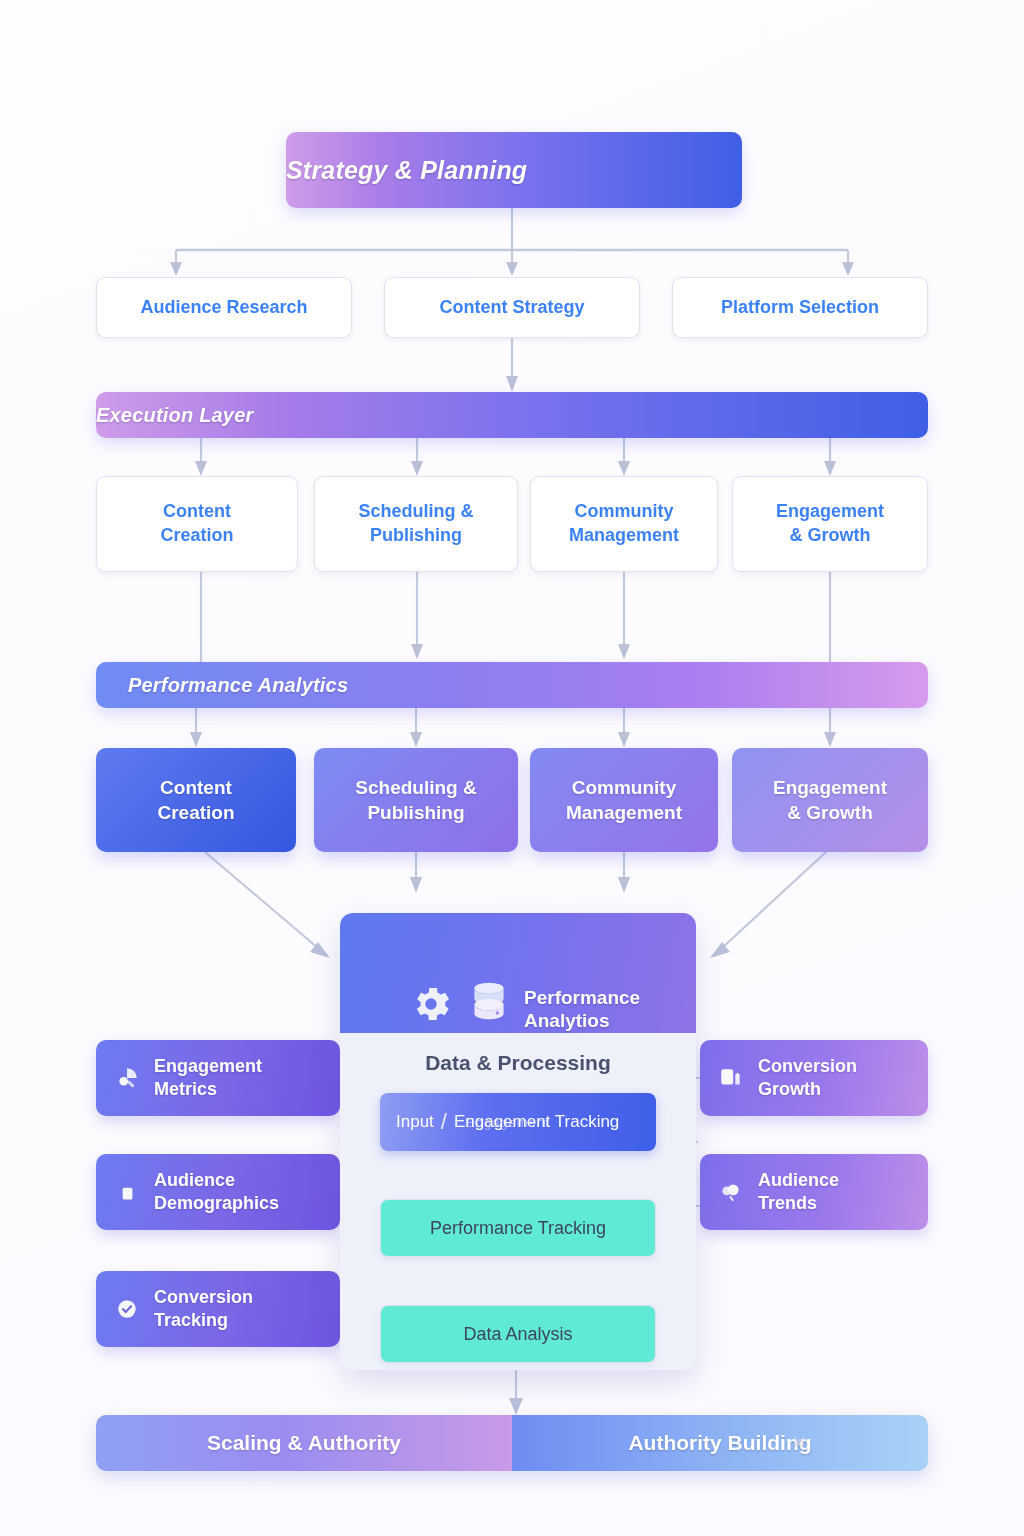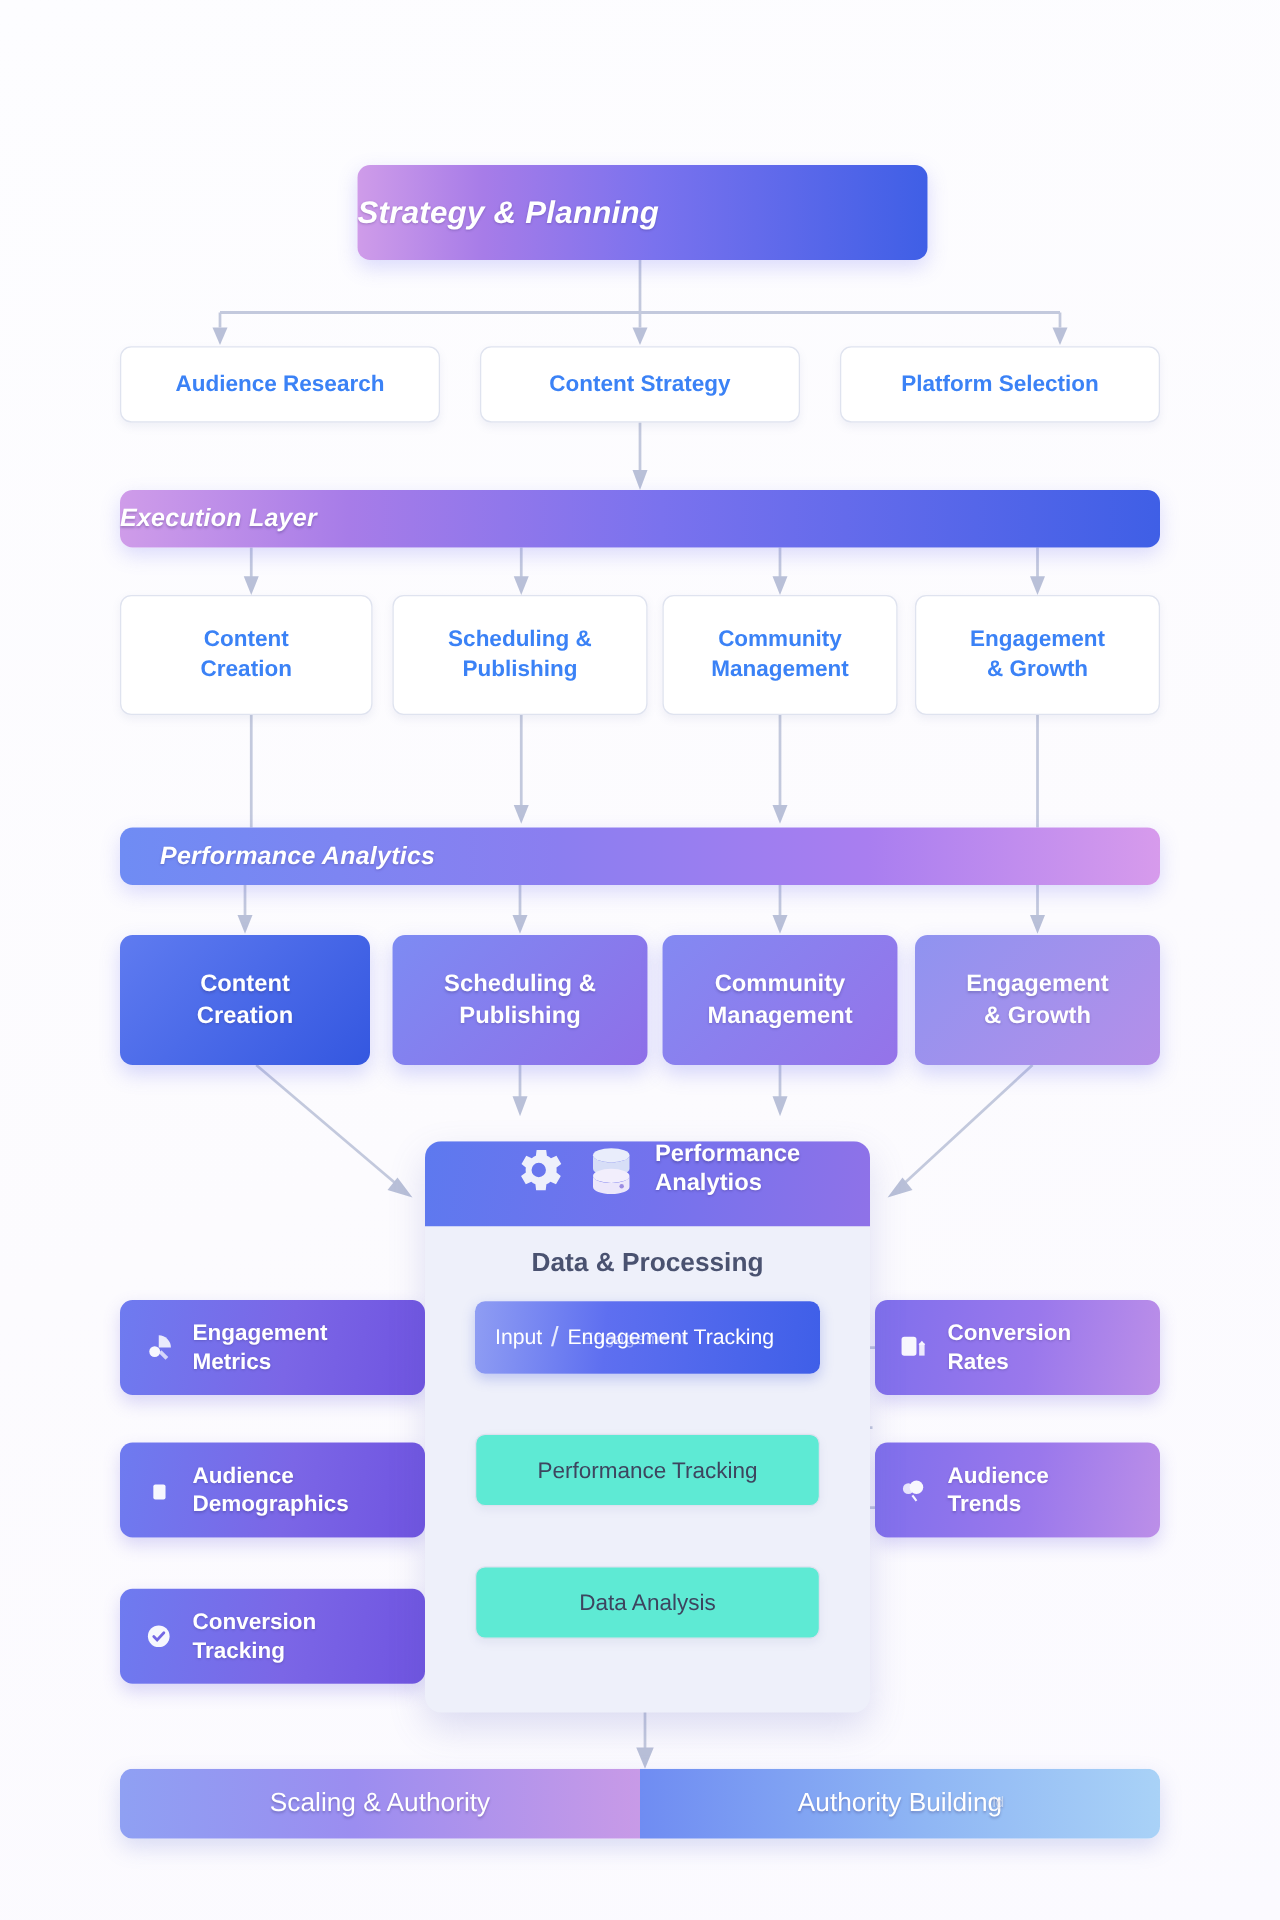--- a/index.html
+++ b/index.html
@@ -67,21 +67,21 @@
   .pill .ico { flex: 0 0 26px; height: 26px; opacity: .95; }
   .pill .ico svg { width: 26px; height: 26px; display: block; fill: #fff; }
 
   
   #centre {
     border-radius: 13px; overflow: hidden;
     background: #eef0fa;
     box-shadow: 0 12px 30px rgba(95,100,190,.20);
   }
   #centre-head {
-    height: 68px; display: flex; align-items: flex-start; gap: 10px;
+    height: 120px; display: flex; align-items: flex-end; gap: 10px;
     padding-left: 68px;
     background: linear-gradient(100deg,#5d79ef 0%,#7472ed 52%,#8f72e8 100%);
     color: #fff; font-weight: bold; font-size: 19px; line-height: 1.2;
     text-shadow: 0 1px 2px rgba(40,30,90,.3);
   }
   #centre-head .gear, #centre-head .db { flex: 0 0 auto; }
   #centre-body { padding: 18px 40px 26px; }
   .c-title { text-align: center; color: #4a5270; font-weight: bold;
              font-size: 21px; margin-bottom: 18px; }
   .inner-grad {
@@ -102,21 +102,21 @@
     display: flex; align-items: center; justify-content: center;
     color: #3d455f; font-size: 18px;
     box-shadow: 0 3px 7px rgba(120,130,175,.10);
   }
 
   
   .bottom-wrap { display: flex; border-radius: 10px; overflow: hidden;
                  box-shadow: 0 7px 18px rgba(110,120,210,.24); }
   .bottom-half {
     flex: 1; height: 100%; display: flex; align-items: center; justify-content: center;
-    color: #fff; font-weight: normal; font-size: 21px;
+    color: #fff; font-weight: bold; font-size: 21px;
     text-shadow: 0 1px 2px rgba(40,30,90,.28); position: relative;
   }
   .bh1 { background: linear-gradient(90deg,#8fa0f3 0%,#9b8df0 45%,#c89ae7 100%); }
   .bh2 { background: linear-gradient(90deg,#6f8cf2 0%,#8fb6f4 55%,#a9d2f7 100%); }
   .bh2 .ghost2 { position: absolute; color: rgba(255,255,255,.5); font-size: 12px;
                  left: 50%; margin-left: 58px; top: 50%; transform: translateY(-60%); padding-left: 16px; }
 
   svg.conn { position: absolute; overflow: visible; pointer-events: none; }
   .ln { stroke: #c3c9dd; stroke-width: 2.2; fill: none; }
   .lnh { stroke: #c3c9dd; stroke-width: 2.4; fill: none; }
@@ -311,21 +311,21 @@
   <div class="abs pill pill-r" style="left:700px;top:1040px;width:228px;height:76px;">
     <span class="ico">
       <svg viewBox="0 0 24 24">
           <rect x="3" y="4" width="11" height="14" rx="2"></rect>
           <path d="M16 9h4v9h-4z" opacity=".9"></path>
           <path d="M18 7l2.5 3h-5z"></path>
         </svg>
     </span>
     <span>
       <span>Conversion</span><br>
-      <span>Rates</span>
+      <span>Growth</span>
     </span>
   </div>
 
   <div class="abs pill pill-r" style="left:700px;top:1154px;width:228px;height:76px;">
     <span class="ico">
       <svg viewBox="0 0 24 24">
           <circle cx="8" cy="11" r="4" opacity=".85"></circle>
           <circle cx="14" cy="10" r="5"></circle>
           <path d="M11 16l3 4" stroke="#fff" stroke-width="1.6" fill="none"></path>
         </svg>

